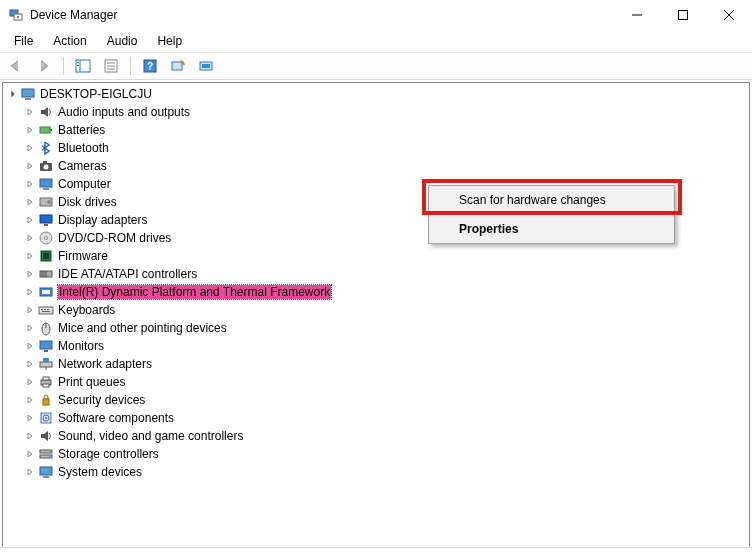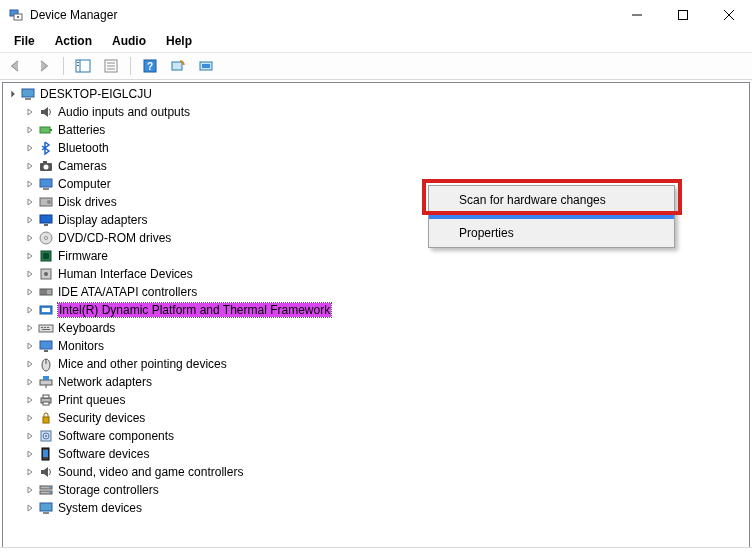--- a/index.html
+++ b/index.html
@@ -35,21 +35,21 @@
       font-size: 10px;
     }
     .win-btn svg { display: block; }
     .menubar {
       display: flex;
       height: 22px;
       align-items: center;
       padding-left: 4px;
       background: #fff;
     }
-    .menu-item { padding: 2px 10px; font-size: 12px; font-weight: bold; }
+    .menu-item { padding: 2px 10px; font-size: 12px; }
     .toolbar {
       display: flex;
       align-items: center;
       height: 28px;
       padding-left: 4px;
       border-top: 1px solid #e5e5e5;
       border-bottom: 1px solid #d9d9d9;
       background: #fdfdfd;
       gap: 4px;
     }
@@ -82,38 +82,38 @@
       flex-shrink: 0;
     }
     .indent { display:inline-block; width: 18px; flex-shrink:0; }
     .node-icon {
       width: 16px; height: 16px;
       margin-right: 4px;
       display: inline-flex; align-items: center; justify-content: center;
       flex-shrink: 0;
     }
     .node-label { font-size: 12px; }
-    .selected .node-label { background: #d946ef; outline: 1px dotted #555; padding: 0 1px; }
+    .selected .node-label { background: #ec4899; outline: 1px dotted #555; padding: 0 1px; }
     .context-menu {
       position: absolute;
       left: 428px;
       top: 185px;
       width: 247px;
       background: #f0f0f0;
       border: 1px solid #a0a0a0;
       box-shadow: 3px 3px 4px rgba(0,0,0,0.25);
       z-index: 10;
     }
     .ctx-item {
       padding: 7px 12px 7px 30px;
       font-size: 12px;
-      border-bottom: 5px solid #3b82f6;
+      border-bottom: 1px solid #3b82f6;
       background: #f0f0f0;
     }
-    .ctx-item:last-child { border-bottom: none; font-weight: normal; }
+    .ctx-item:last-child { border-bottom: none; font-weight: bold; }
     .highlight-box {
       position: absolute;
       left: 422px;
       top: 179px;
       width: 260px;
       height: 36px;
       border: 4px solid #d6201f;
       z-index: 11;
       pointer-events: none;
     }
@@ -367,35 +367,20 @@
       </div>
       <div class="tree-row">
         <span class="indent"></span>
         <span class="chevron">
           <svg width="10" height="10">
             <path d="M3 2 L7 5 L3 8 Z" fill="none" stroke="#888"></path>
           </svg>
         </span>
         <span class="node-icon">
           <svg width="16" height="16" viewBox="0 0 16 16">
-            <rect x="3" y="3" width="10" height="10" fill="#ccc" stroke="#666"></rect>
-            <circle cx="8" cy="8" r="2" fill="#666"></circle>
-          </svg>
-        </span>
-        <span class="node-label">Human Interface Devices</span>
-      </div>
-      <div class="tree-row">
-        <span class="indent"></span>
-        <span class="chevron">
-          <svg width="10" height="10">
-            <path d="M3 2 L7 5 L3 8 Z" fill="none" stroke="#888"></path>
-          </svg>
-        </span>
-        <span class="node-icon">
-          <svg width="16" height="16" viewBox="0 0 16 16">
             <rect x="2" y="5" width="12" height="6" fill="#aaa" stroke="#555"></rect>
             <line x1="4" y1="5" x2="4" y2="11" stroke="#555"></line>
             <line x1="6" y1="5" x2="6" y2="11" stroke="#555"></line>
             <line x1="8" y1="5" x2="8" y2="11" stroke="#555"></line>
           </svg>
         </span>
         <span class="node-label">IDE ATA/ATAPI controllers</span>
       </div>
       <div class="tree-row selected">
         <span class="indent"></span>
@@ -432,40 +417,40 @@
       </div>
       <div class="tree-row">
         <span class="indent"></span>
         <span class="chevron">
           <svg width="10" height="10">
             <path d="M3 2 L7 5 L3 8 Z" fill="none" stroke="#888"></path>
           </svg>
         </span>
         <span class="node-icon">
           <svg width="16" height="16" viewBox="0 0 16 16">
+            <ellipse cx="8" cy="9" rx="4" ry="6" fill="#ddd" stroke="#555"></ellipse>
+            <line x1="8" y1="3" x2="8" y2="8" stroke="#555"></line>
+          </svg>
+        </span>
+        <span class="node-label">Mice and other pointing devices</span>
+      </div>
+      <div class="tree-row">
+        <span class="indent"></span>
+        <span class="chevron">
+          <svg width="10" height="10">
+            <path d="M3 2 L7 5 L3 8 Z" fill="none" stroke="#888"></path>
+          </svg>
+        </span>
+        <span class="node-icon">
+          <svg width="16" height="16" viewBox="0 0 16 16">
             <rect x="2" y="3" width="12" height="8" fill="#4a90d9" stroke="#2c5aa0"></rect>
             <rect x="6" y="12" width="4" height="2" fill="#666"></rect>
           </svg>
         </span>
         <span class="node-label">Monitors</span>
-      </div>
-      <div class="tree-row">
-        <span class="indent"></span>
-        <span class="chevron">
-          <svg width="10" height="10">
-            <path d="M3 2 L7 5 L3 8 Z" fill="none" stroke="#888"></path>
-          </svg>
-        </span>
-        <span class="node-icon">
-          <svg width="16" height="16" viewBox="0 0 16 16">
-            <ellipse cx="8" cy="9" rx="4" ry="6" fill="#ddd" stroke="#555"></ellipse>
-            <line x1="8" y1="3" x2="8" y2="8" stroke="#555"></line>
-          </svg>
-        </span>
-        <span class="node-label">Mice and other pointing devices</span>
       </div>
       <div class="tree-row">
         <span class="indent"></span>
         <span class="chevron">
           <svg width="10" height="10">
             <path d="M3 2 L7 5 L3 8 Z" fill="none" stroke="#888"></path>
           </svg>
         </span>
         <span class="node-icon">
           <svg width="16" height="16" viewBox="0 0 16 16">
@@ -515,35 +500,20 @@
           </svg>
         </span>
         <span class="node-icon">
           <svg width="16" height="16" viewBox="0 0 16 16">
             <rect x="3" y="3" width="10" height="10" fill="#cde" stroke="#57a"></rect>
             <circle cx="8" cy="8" r="3" fill="none" stroke="#57a"></circle>
             <circle cx="8" cy="8" r="1" fill="#57a"></circle>
           </svg>
         </span>
         <span class="node-label">Software components</span>
-      </div>
-      <div class="tree-row">
-        <span class="indent"></span>
-        <span class="chevron">
-          <svg width="10" height="10">
-            <path d="M3 2 L7 5 L3 8 Z" fill="none" stroke="#888"></path>
-          </svg>
-        </span>
-        <span class="node-icon">
-          <svg width="16" height="16" viewBox="0 0 16 16">
-            <rect x="4" y="2" width="7" height="12" fill="#444" stroke="#000"></rect>
-            <rect x="5" y="4" width="5" height="7" fill="#3a8dde"></rect>
-          </svg>
-        </span>
-        <span class="node-label">Software devices</span>
       </div>
       <div class="tree-row">
         <span class="indent"></span>
         <span class="chevron">
           <svg width="10" height="10">
             <path d="M3 2 L7 5 L3 8 Z" fill="none" stroke="#888"></path>
           </svg>
         </span>
         <span class="node-icon">
           <svg width="16" height="16" viewBox="0 0 16 16">

